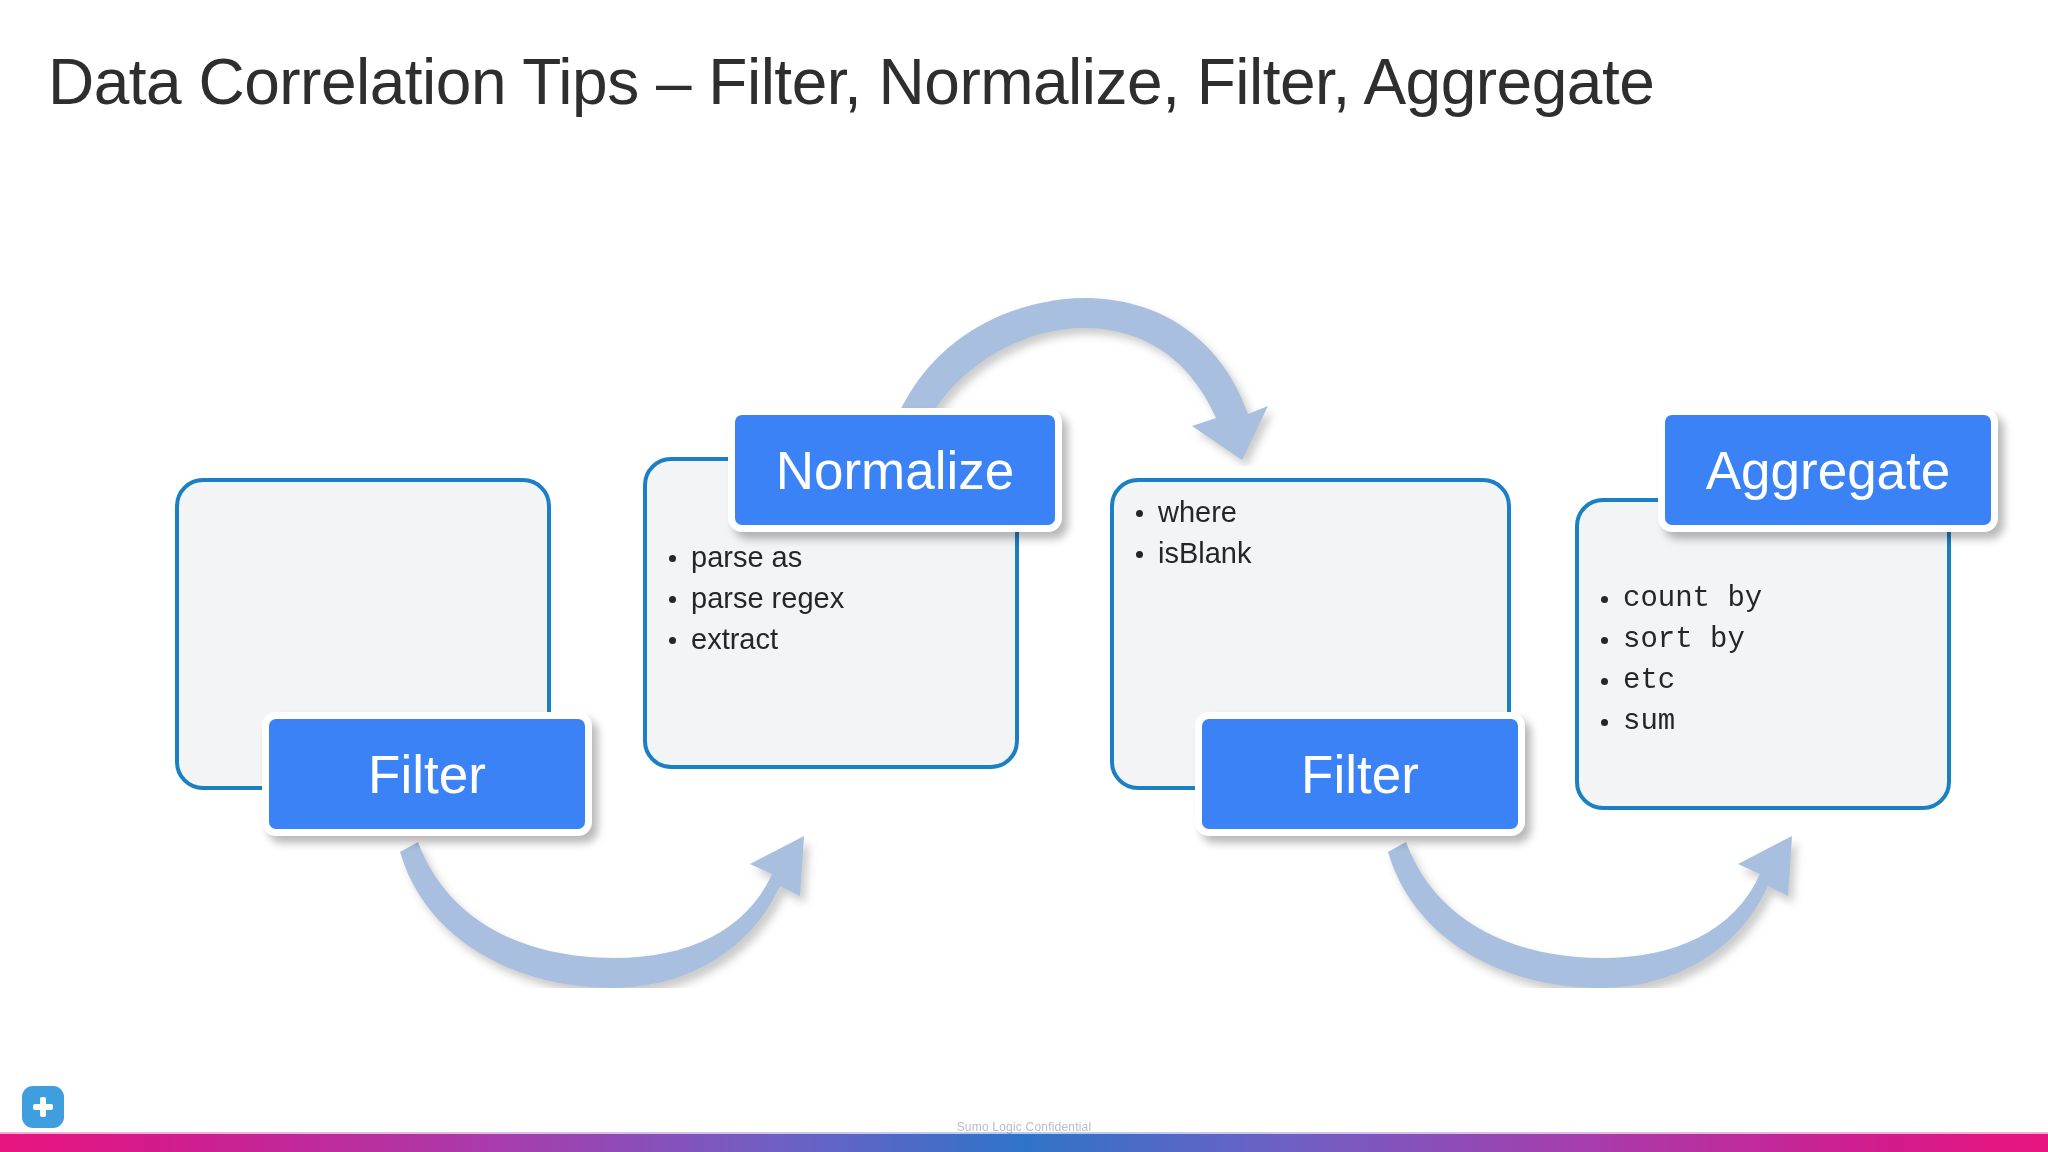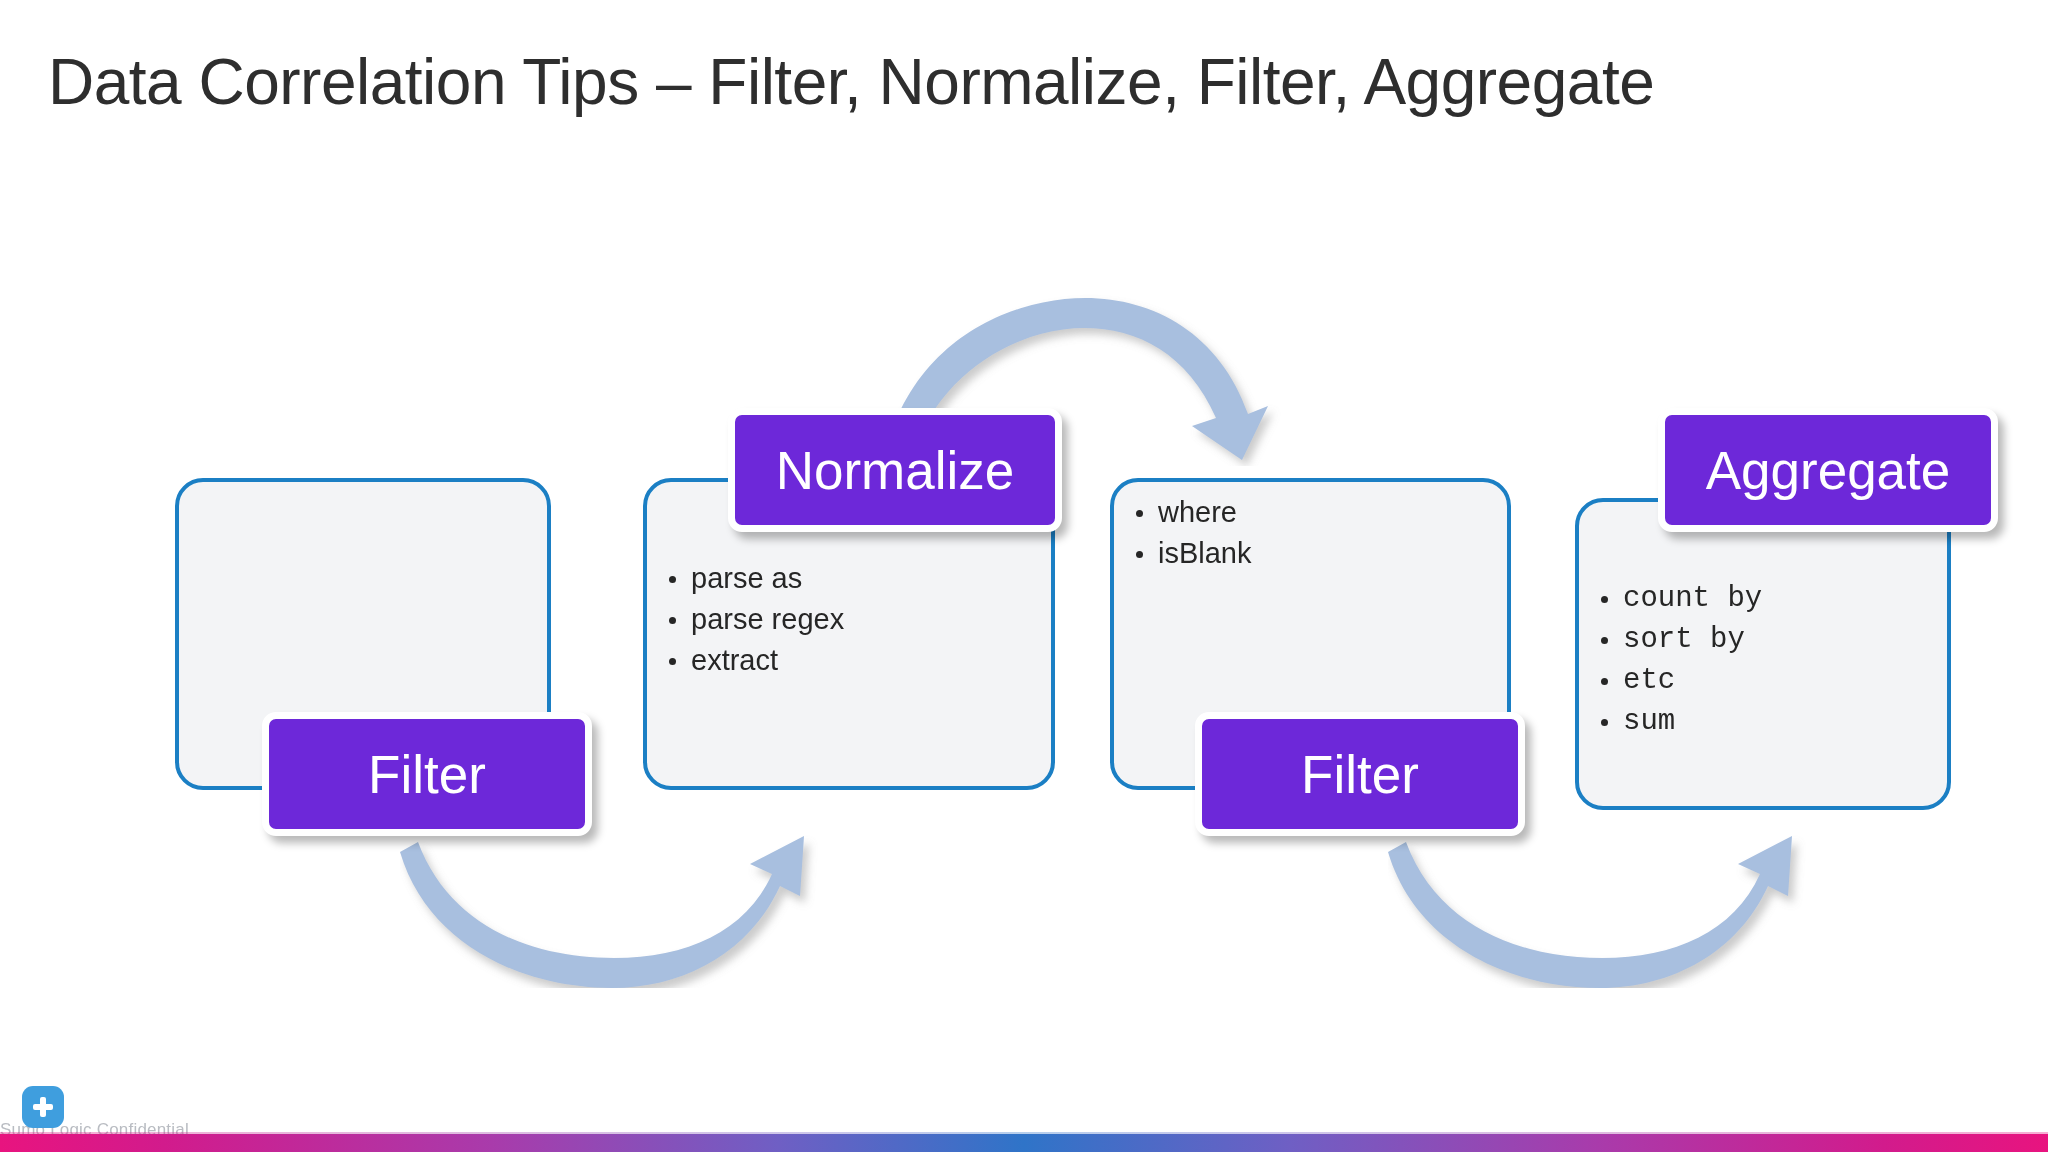--- a/index.html
+++ b/index.html
@@ -96,21 +96,21 @@
 
   
   .stage.s1 .bullets { top: 14px; }
   .stage.s2 .bullets { top: 80px; }
   .stage.s3 .bullets { top: 14px; }
   .stage.s4 .bullets { top: 80px; }
 
   
   .badge {
     position: absolute;
-    background: #6d28d9;
+    background: #3b82f6;
     color: #ffffff;
     border: 7px solid #ffffff;
     border-radius: 14px;
     font-size: 53px;
     line-height: 1;
     display: flex;
     align-items: center;
     justify-content: center;
     box-sizing: border-box;
     box-shadow: 6px 7px 9px rgba(0,0,0,0.28);
@@ -141,22 +141,22 @@
   #arrow-up-1   { left: 870px;  top: 286px;  width: 420px; height: 180px; }
   #arrow-down-1 { left: 400px;  top: 828px;  width: 420px; height: 160px; }
   #arrow-down-2 { left: 1388px; top: 828px;  width: 420px; height: 160px; }
 
   
   #footer-text {
     position: absolute;
     left: 0;
     top: 1120px;
     width: 2048px;
-    text-align: left;
-    font-size: 17px;
+    text-align: center;
+    font-size: 12px;
     color: #b9bcc2;
     letter-spacing: 0.2px;
   }
 
   
   #plus-button {
     position: absolute;
     left: 22px;
     top: 1086px;
     width: 42px;
@@ -257,21 +257,21 @@
       </defs>
       <g filter="url(#shDn2)">
         <path d="M12,18 C44,104 128,134 208,134 C280,134 340,108 366,50 L344,40 L398,12 L394,72 L374,62 C344,128 278,164 206,164 C118,164 22,122 -6,28 Z" transform="translate(6,-4)" fill="#A8BFDF"></path>
       </g>
     </svg>
 
     <div class="stage s1" style="left:175px; top:478px;">
       <div class="stage-box"></div>
     </div>
 
-    <div class="stage s2" style="left:643px; top:478px;padding-left:36px;">
+    <div class="stage s2" style="left:643px; top:457px;">
       <div class="stage-box"></div>
       <ul class="bullets">
         <li>parse as</li>
         <li>parse regex</li>
         <li>extract</li>
       </ul>
     </div>
 
     <div class="stage s3" style="left:1110px; top:478px;padding-left:25px;">
       <div class="stage-box"></div>

